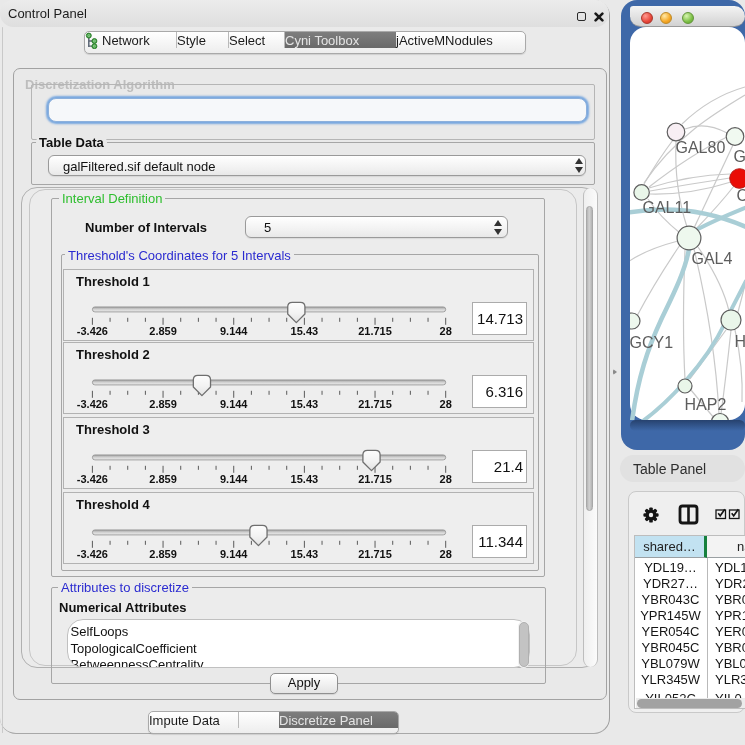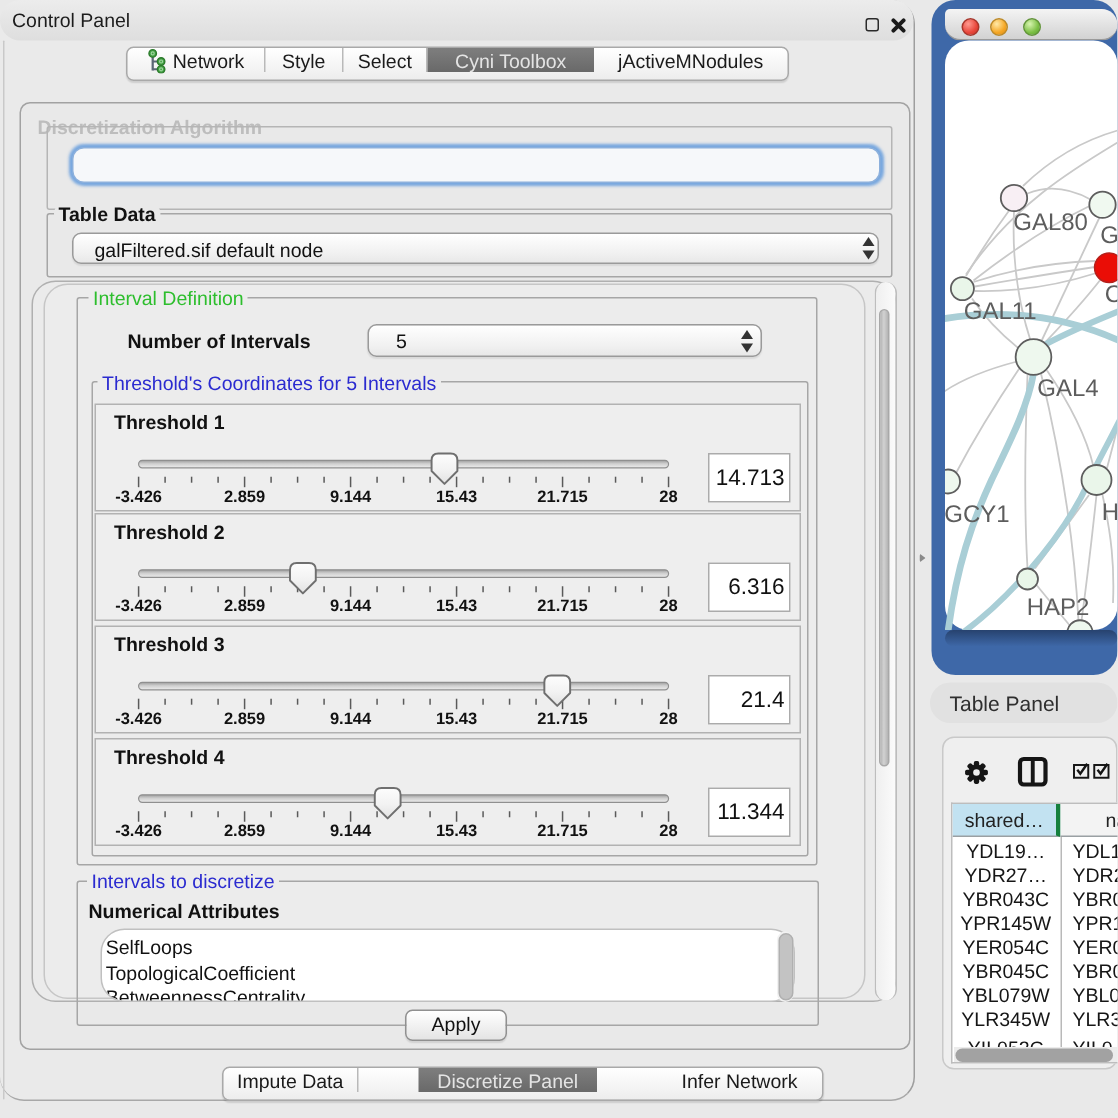--- a/index.html
+++ b/index.html
@@ -7,21 +7,21 @@
 .abs{position:absolute;border-radius:16px;}
 #page{position:absolute;left:0;top:0;width:745px;height:745px;}
 
 #ctrlwin{left:0;top:0;width:609px;height:733px;background:#eaeaea;border-right:1px solid #9e9e9e;border-bottom:1px solid #a8a8a8;}
 #titlebar{left:0;top:0;width:609px;height:27px;background:linear-gradient(#ececec,#dedede);}
 #titlebar .t{position:absolute;left:8px;top:6px;font-size:13px;color:#1c1c1c;}
 #winbtns{left:575px;top:9px;width:34px;height:14px;}
 #sqbtn{position:absolute;left:2px;top:2.5px;width:7px;height:7px;border:1.7px solid #2a2a2a;border-radius:2px;}
 
 .seg{position:absolute;display:flex;height:21px;border:1px solid #a9a9a9;border-radius:5px;background:linear-gradient(#ffffff,#ededed);box-shadow:0 1px 1px rgba(0,0,0,0.12);overflow:hidden;}
-.seg .s{height:16px;display:flex;align-items:center;justify-content:center;font-size:13px;color:#1a1a1a;border-right:1px solid #b9b9b9;box-sizing:border-box;}
+.seg .s{height:16px;display:flex;align-items:center;justify-content:flex-start;font-size:13px;color:#1a1a1a;border-right:1px solid #b9b9b9;box-sizing:border-box;}
 .seg .s:last-child{border-right:none;}
 .seg .sel{background:linear-gradient(#7e7e7e,#696969);color:#e4e4e4;border-right:none;}
 #toptabs{left:84px;top:31px;}
 #bottabs{left:148px;top:711px;gap:40px;}
 
 #content{left:13px;top:68px;width:594px;height:632px;border:1px solid #a2a2a2;border-radius:7px;background:#e9e9e9;box-sizing:border-box;}
 .gbox{position:absolute;border:1px solid #a6a6a6;border-radius:2px;}
 .gtitle{position:absolute;font-size:13px;background:#e9e9e9;padding:0 3px;}
 
 #ghosttitle{left:24px;top:76px;font-size:13px;font-weight:bold;color:#bdbdbd;}
@@ -330,42 +330,41 @@
               <text x="28.4" y="64.6" font-size="11" font-weight="bold" fill="#111" text-anchor="middle" font-family="Liberation Sans, sans-serif">-3.426</text>
               <text x="99.06" y="64.6" font-size="11" font-weight="bold" fill="#111" text-anchor="middle" font-family="Liberation Sans, sans-serif">2.859</text>
               <text x="169.72" y="64.6" font-size="11" font-weight="bold" fill="#111" text-anchor="middle" font-family="Liberation Sans, sans-serif">9.144</text>
               <text x="240.38" y="64.6" font-size="11" font-weight="bold" fill="#111" text-anchor="middle" font-family="Liberation Sans, sans-serif">15.43</text>
               <text x="311.03999999999996" y="64.6" font-size="11" font-weight="bold" fill="#111" text-anchor="middle" font-family="Liberation Sans, sans-serif">21.715</text>
               <text x="381.69999999999993" y="64.6" font-size="11" font-weight="bold" fill="#111" text-anchor="middle" font-family="Liberation Sans, sans-serif">28</text>
               <path d="M 185.84852669763893 36.8 q 0 -4.5 4.5 -4.5 l 8.2 0 q 4.5 0 4.5 4.5 l 0 7.2 l -8.6 8.6 l -8.6 -8.6 z" fill="url(#thsl4)" stroke="#6f6f6f" stroke-width="1.3" stroke-linejoin="round"></path>
             </svg>
           </div>
         <div class="gbox" id="atgroup"></div>
-        <span class="gtitle" id="attitle">Intervals to discretize</span>
+        <span class="gtitle" id="attitle">Attributes to discretize</span>
         <span class="abs" id="numattr">Numerical Attributes</span>
         <div class="abs" id="attrlist">
           <span class="li" style="top:4px;">SelfLoops</span>
           <span class="li" style="top:20.5px;">TopologicalCoefficient</span>
           <span class="li" style="top:37px;">BetweennessCentrality</span>
         </div>
         <div class="abs" id="listsb">
             <div id="listsbthumb"></div>
           </div>
         <div class="abs" id="vsb">
             <div id="vsbthumb"></div>
           </div>
         <div class="abs" id="applybtn">Apply</div>
       </div>
     </div>
     <div class="abs" style="left:2px;top:27px;width:1px;height:706px;background:#c9c9c9;"></div>
     <div class="abs" style="left:613px;top:369px;width:0;height:0;border-top:3px solid transparent;border-bottom:3px solid transparent;border-left:4px solid #8a8a8a;"></div>
     <div class="seg" id="bottabs">
       <div class="s" style="width:90px;">Impute Data</div>
       <div class="s sel" style="width:119px;">Discretize Panel</div>
-      <div class="s" style="width:110px;">Infer Network</div>
     </div>
   </div>
 
 
   <div class="abs" id="netwin">
     <div class="abs" id="nettitle">
       <span class="light" style="left:11px;background:radial-gradient(circle at 35% 30%,#ff9a90,#e8463a 60%,#c03328);border:1px solid #a8362b;"></span>
       <span class="light" style="left:30px;background:radial-gradient(circle at 35% 30%,#ffe9a8,#f5a623 60%,#d68a1e);border:1px solid #bd8a28;"></span>
       <span class="light" style="left:51.5px;background:radial-gradient(circle at 35% 30%,#d8f5b0,#7cbf45 60%,#5ba032);border:1px solid #63953a;"></span>
     </div>

